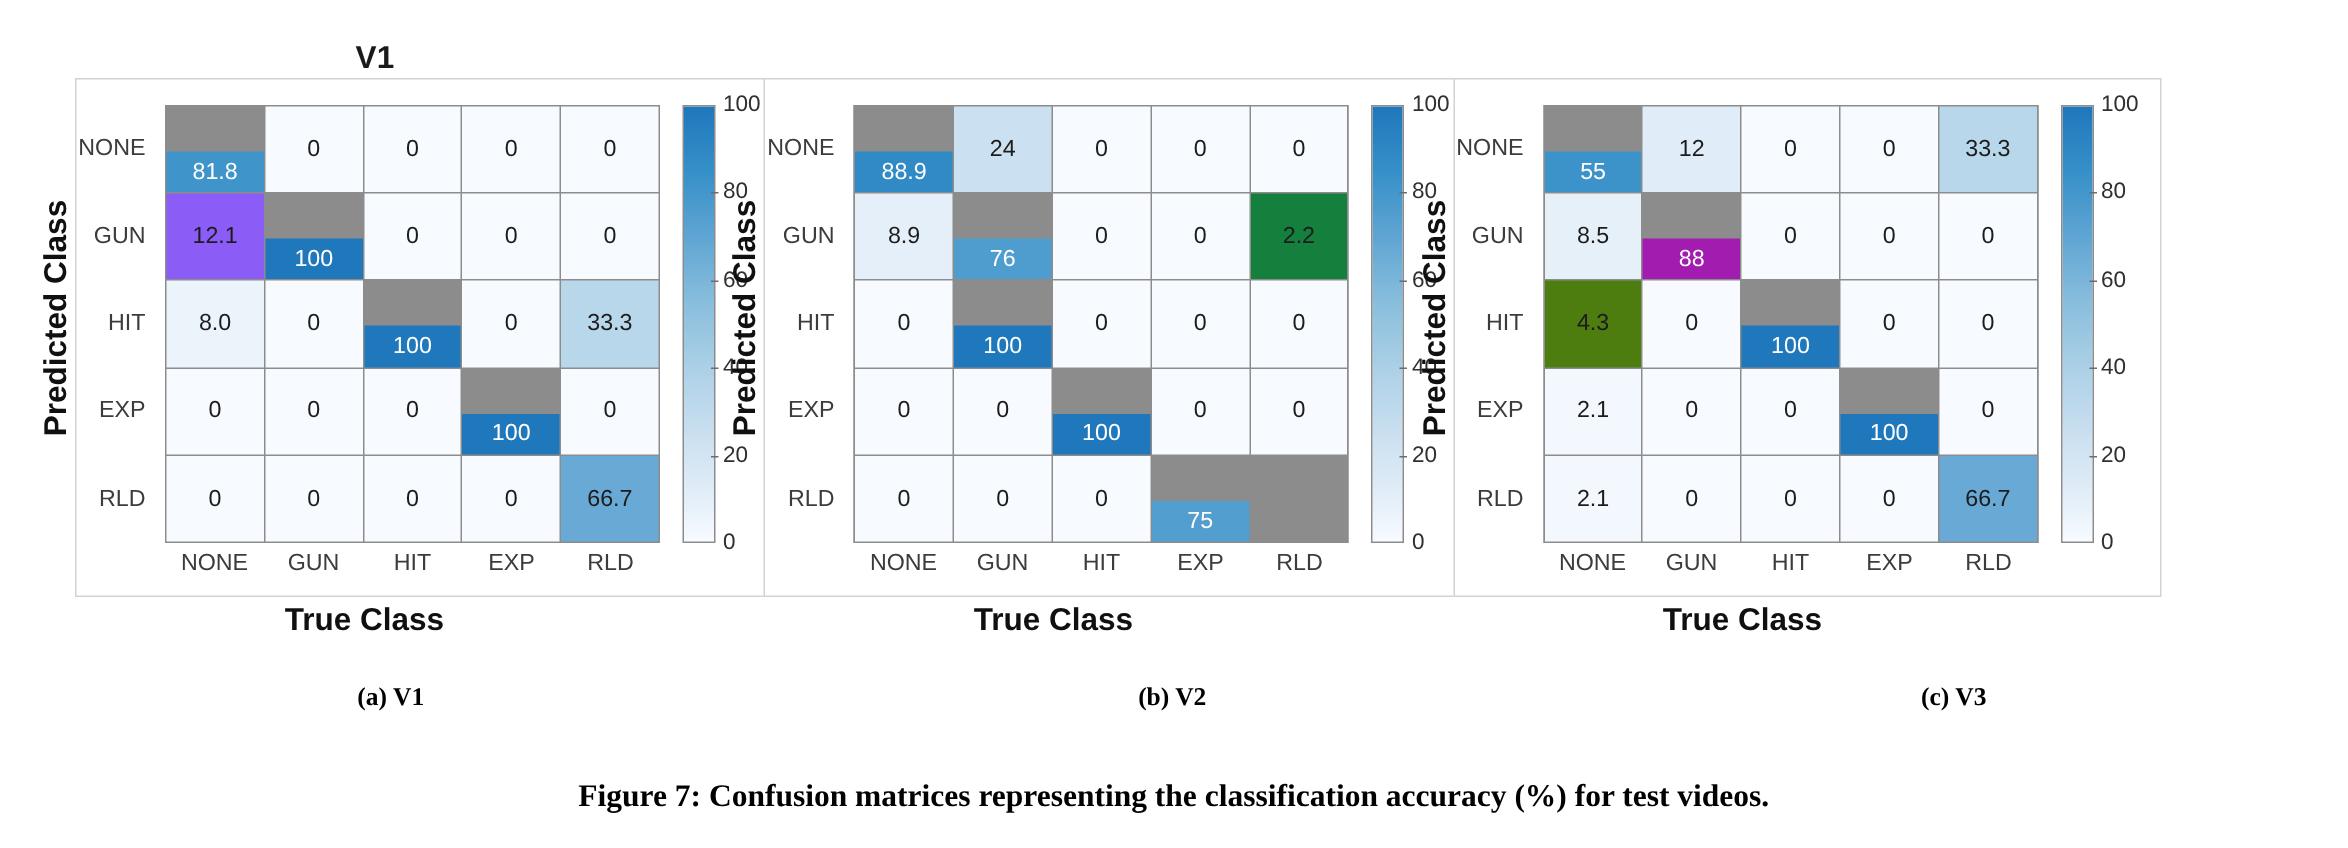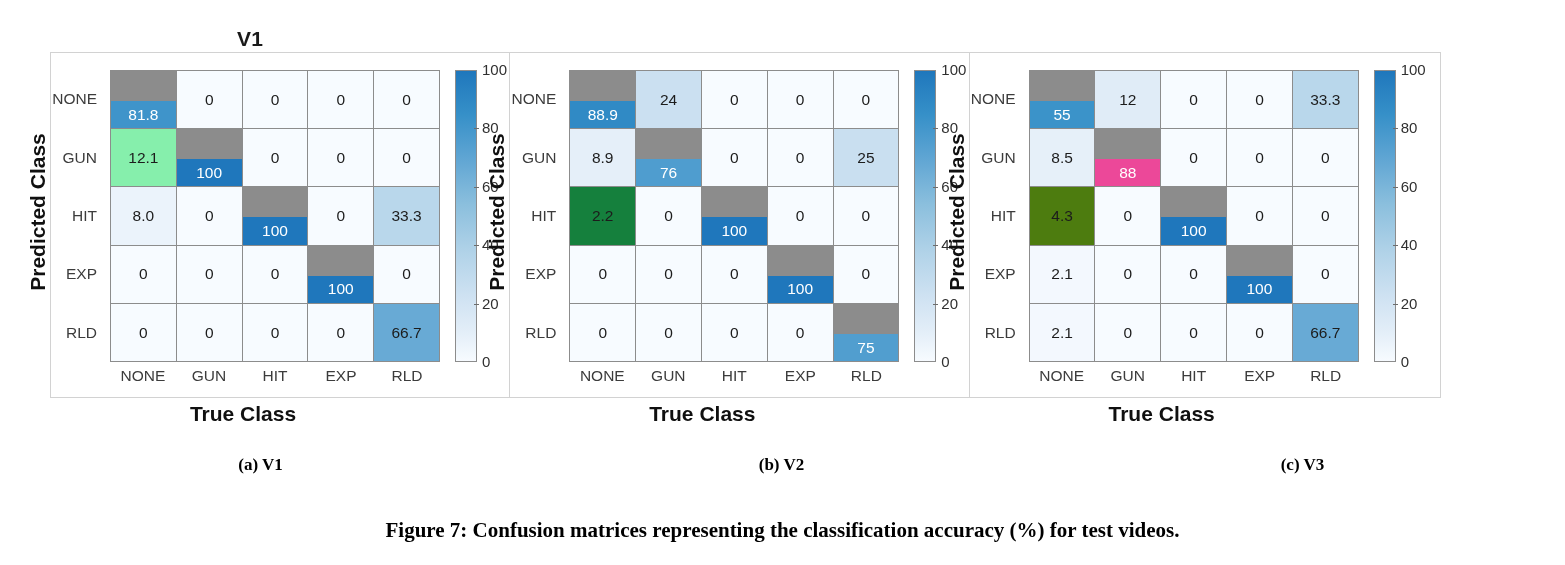--- a/index.html
+++ b/index.html
@@ -228,21 +228,21 @@
         <div class="ytick">HIT</div>
         <div class="ytick">EXP</div>
         <div class="ytick">RLD</div>
       </div>
       <div class="matrix">
         <div class="cell light-text" style="background: rgb(63, 148, 202);">81.8</div>
         <div class="cell" style="background: rgb(247, 251, 255);">0</div>
         <div class="cell" style="background: rgb(247, 251, 255);">0</div>
         <div class="cell" style="background: rgb(247, 251, 255);">0</div>
         <div class="cell" style="background: rgb(247, 251, 255);">0</div>
-        <div class="cell" style="background: #86efac;">12.1</div>
+        <div class="cell" style="background: #8b5cf6;">12.1</div>
         <div class="cell light-text" style="background: rgb(31, 119, 188);">100</div>
         <div class="cell" style="background: rgb(247, 251, 255);">0</div>
         <div class="cell" style="background: rgb(247, 251, 255);">0</div>
         <div class="cell" style="background: rgb(247, 251, 255);">0</div>
         <div class="cell" style="background: rgb(235, 243, 251);">8.0</div>
         <div class="cell" style="background: rgb(247, 251, 255);">0</div>
         <div class="cell light-text" style="background: rgb(31, 119, 188);">100</div>
         <div class="cell" style="background: rgb(247, 251, 255);">0</div>
         <div class="cell" style="background: rgb(185, 215, 235);">33.3</div>
         <div class="cell" style="background: rgb(247, 251, 255);">0</div>
@@ -291,21 +291,20 @@
       <div class="matrix">
         <div class="cell light-text" style="background: rgb(48, 138, 197);">88.9</div>
         <div class="cell" style="background: rgb(203, 224, 241);">24</div>
         <div class="cell" style="background: rgb(247, 251, 255);">0</div>
         <div class="cell" style="background: rgb(247, 251, 255);">0</div>
         <div class="cell" style="background: rgb(247, 251, 255);">0</div>
         <div class="cell" style="background: rgb(229, 239, 249);">8.9</div>
         <div class="cell light-text" style="background: rgb(79, 157, 207);">76</div>
         <div class="cell" style="background: rgb(247, 251, 255);">0</div>
         <div class="cell" style="background: rgb(247, 251, 255);">0</div>
-        <div class="cell" style="background: rgb(201, 223, 240);">25</div>
         <div class="cell" style="background: #15803d; text-align: right;">2.2</div>
         <div class="cell" style="background: rgb(247, 251, 255);">0</div>
         <div class="cell light-text" style="background: rgb(31, 119, 188);">100</div>
         <div class="cell" style="background: rgb(247, 251, 255);">0</div>
         <div class="cell" style="background: rgb(247, 251, 255);">0</div>
         <div class="cell" style="background: rgb(247, 251, 255);">0</div>
         <div class="cell" style="background: rgb(247, 251, 255);">0</div>
         <div class="cell" style="background: rgb(247, 251, 255);">0</div>
         <div class="cell light-text" style="background: rgb(31, 119, 188);">100</div>
         <div class="cell" style="background: rgb(247, 251, 255);">0</div>
@@ -347,21 +346,21 @@
         <div class="ytick">EXP</div>
         <div class="ytick">RLD</div>
       </div>
       <div class="matrix">
         <div class="cell light-text" style="background: rgb(59, 147, 201);">55</div>
         <div class="cell" style="background: rgb(224, 236, 247);">12</div>
         <div class="cell" style="background: rgb(247, 251, 255);">0</div>
         <div class="cell" style="background: rgb(247, 251, 255);">0</div>
         <div class="cell" style="background: rgb(185, 215, 235);">33.3</div>
         <div class="cell" style="background: rgb(230, 240, 249);">8.5</div>
-        <div class="cell light-text" style="background: #ec4899;">88</div>
+        <div class="cell light-text" style="background: #a21caf;">88</div>
         <div class="cell" style="background: rgb(247, 251, 255);">0</div>
         <div class="cell" style="background: rgb(247, 251, 255);">0</div>
         <div class="cell" style="background: rgb(247, 251, 255);">0</div>
         <div class="cell" style="background: #4d7c0f;">4.3</div>
         <div class="cell" style="background: rgb(247, 251, 255);">0</div>
         <div class="cell light-text" style="background: rgb(31, 119, 188);">100</div>
         <div class="cell" style="background: rgb(247, 251, 255);">0</div>
         <div class="cell" style="background: rgb(247, 251, 255);">0</div>
         <div class="cell" style="background: rgb(243, 248, 254);">2.1</div>
         <div class="cell" style="background: rgb(247, 251, 255);">0</div>

